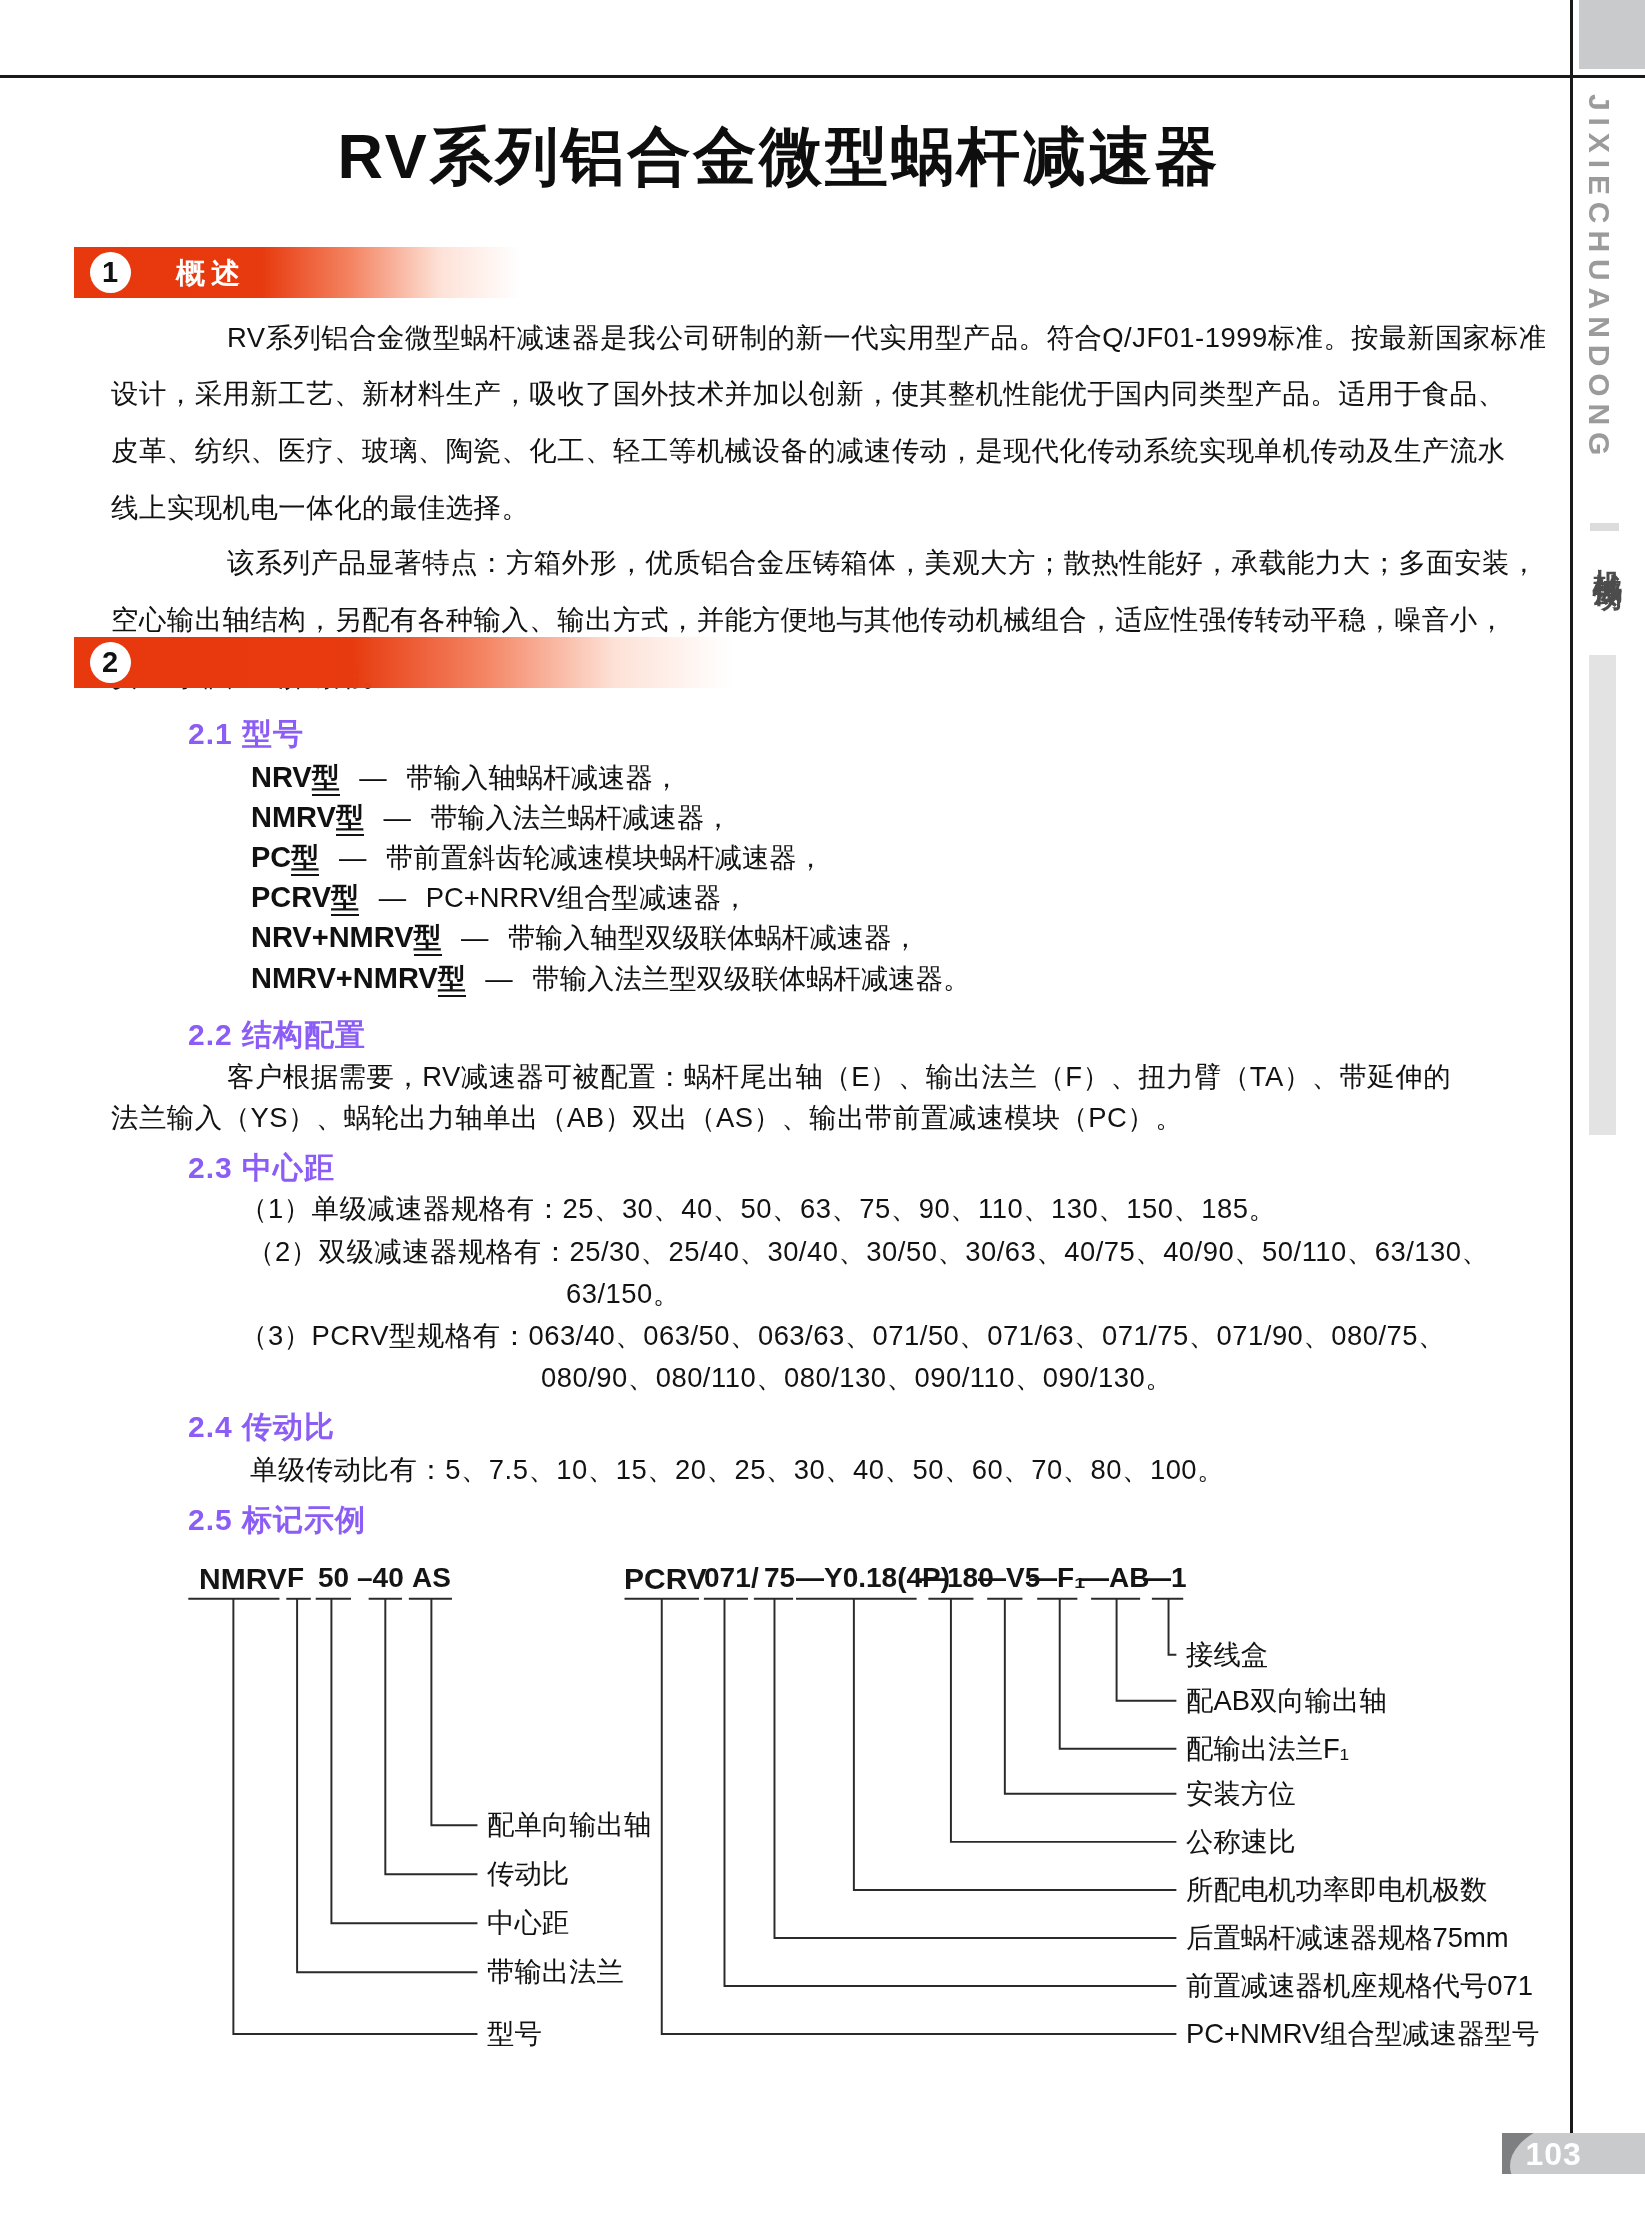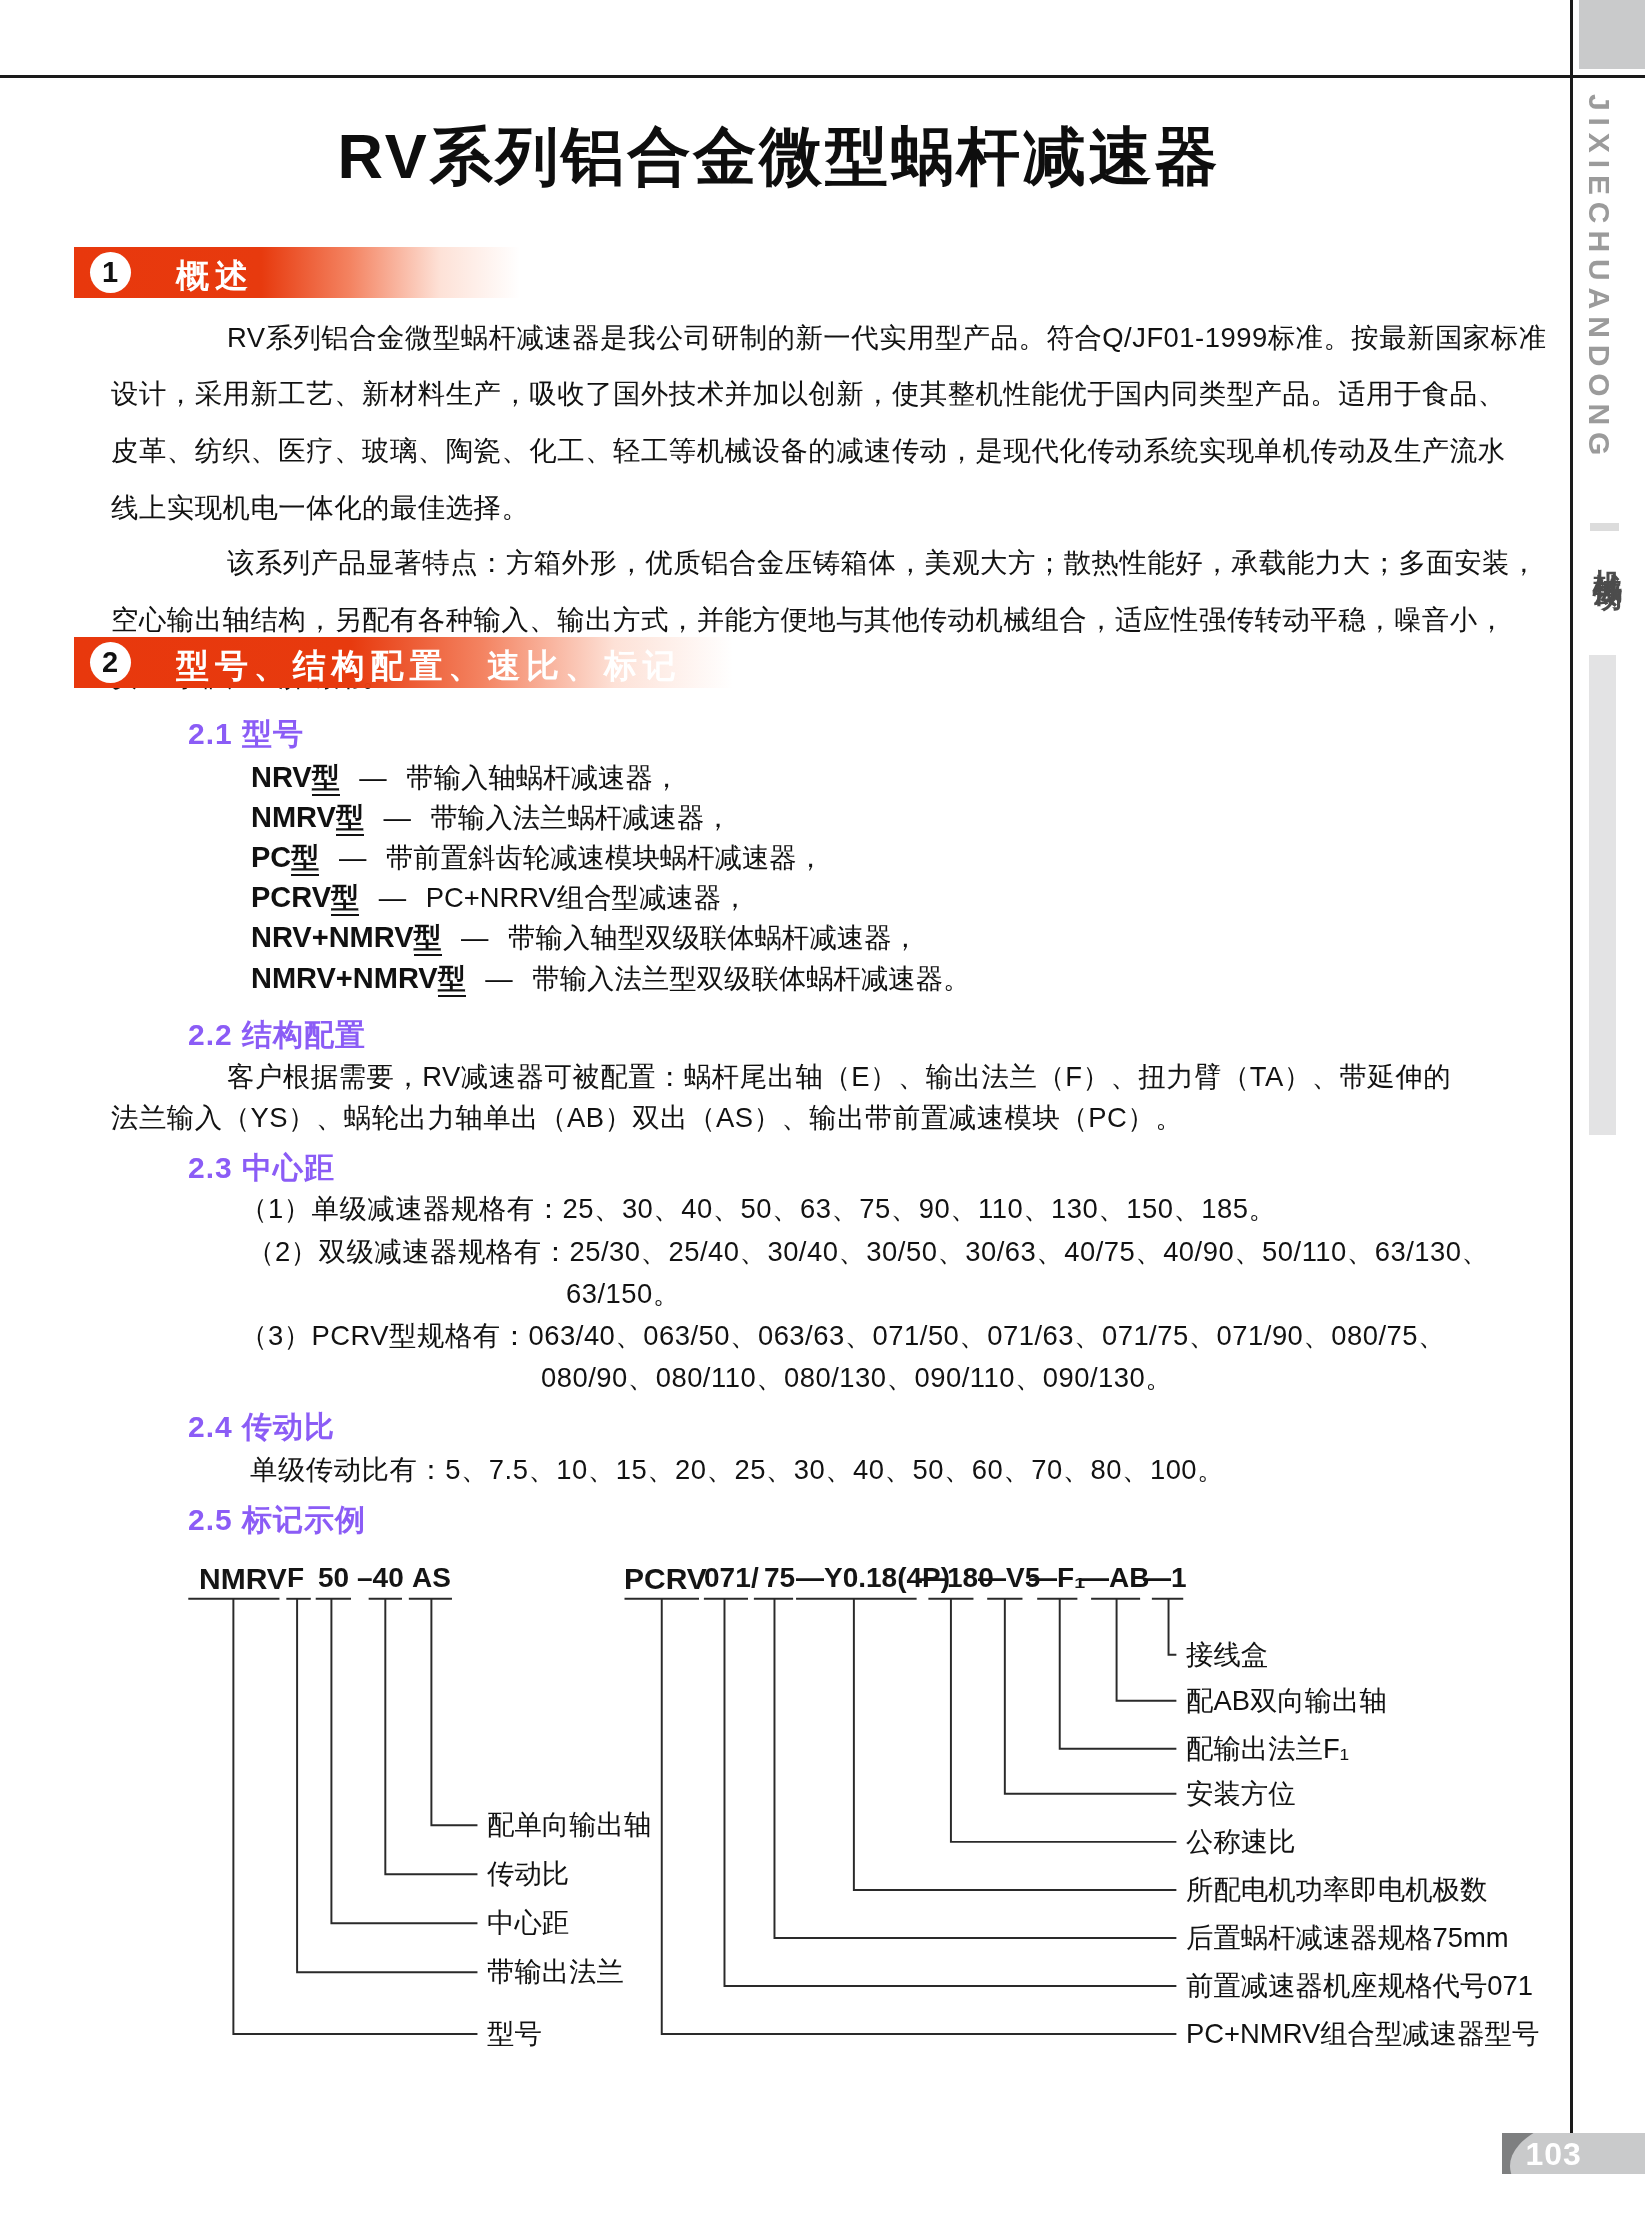--- a/index.html
+++ b/index.html
@@ -7,21 +7,21 @@
         font-family:"Liberation Sans",sans-serif;color:#111;}
   svg.lines{position:absolute;left:0;top:0;pointer-events:none;}
 
   .page-title{position:absolute;left:0;top:114px;width:1558px;text-align:center;
               font-size:63px;font-weight:bold;letter-spacing:2.9px;color:#0e0e0e;}
 
   .secbar{position:absolute;left:74px;height:51px;
           background:linear-gradient(90deg,#e8380d 0%,#e73a0e 42%,rgba(240,90,45,.75) 62%,rgba(250,170,140,.35) 82%,rgba(255,255,255,0) 100%);}
   .secnum{position:absolute;left:15.7px;top:4.9px;width:41px;height:41px;border-radius:50%;
           background:#ffffff;color:#111;font-size:29px;font-weight:bold;text-align:center;line-height:41px;}
-  .sectitle{position:absolute;left:102px;top:6.9px;font-size:33px;font-weight:bold;color:#ffffff;letter-spacing:5.9px;}
+  .sectitle{position:absolute;left:102px;top:6.9px;font-size:29px;font-weight:bold;color:#ffffff;letter-spacing:5.9px;}
 
   .bline{position:absolute;left:111px;width:1436px;font-size:27.4px;line-height:35px;color:#121212;letter-spacing:0.5px;}
   .indent{padding-left:116px;}
   .subhead{position:absolute;left:188px;font-size:30px;font-weight:bold;color:#8b5cf6;letter-spacing:1px;}
 
   .model{position:absolute;left:251px;font-size:27.4px;white-space:nowrap;}
   .mname{font-weight:bold;font-size:29px;}
   .msuffix{font-weight:bold;font-size:28px;border-bottom:2.9px solid #111;padding-bottom:1px;}
   .mdash{margin:0 19.6px;}
 
@@ -98,21 +98,20 @@
   <div class="bline" style="top:376px;">设计，采用新工艺、新材料生产，吸收了国外技术并加以创新，使其整机性能优于国内同类型产品。适用于食品、</div>
   <div class="bline" style="top:433px;">皮革、纺织、医疗、玻璃、陶瓷、化工、轻工等机械设备的减速传动，是现代化传动系统实现单机传动及生产流水</div>
   <div class="bline" style="top:490px;">线上实现机电一体化的最佳选择。</div>
 
   <div class="bline indent" style="top:545px;">该系列产品显著特点：方箱外形，优质铝合金压铸箱体，美观大方；散热性能好，承载能力大；多面安装，</div>
   <div class="bline" style="top:602px;">空心输出轴结构，另配有各种输入、输出方式，并能方便地与其他传动机械组合，适应性强传转动平稳，噪音小，</div>
   <div class="bline" style="top:659px;">安全可靠、经济耐用。</div>
 
   <div class="secbar" style="top:637px;width:659px;">
     <div class="secnum">2</div>
-    <div class="sectitle">型号、结构配置、速比、标记</div>
   </div>
 
   <div class="subhead" style="top:714px;">2.1 型号</div>
   <div class="model" style="top:759px;">
     <span class="mname">NRV</span><span class="msuffix">型</span><span class="mdash">—</span><span>带输入轴蜗杆减速器，</span>
   </div>
   <div class="model" style="top:799px;">
     <span class="mname">NMRV</span><span class="msuffix">型</span><span class="mdash">—</span><span>带输入法兰蜗杆减速器，</span>
   </div>
   <div class="model" style="top:839px;">

